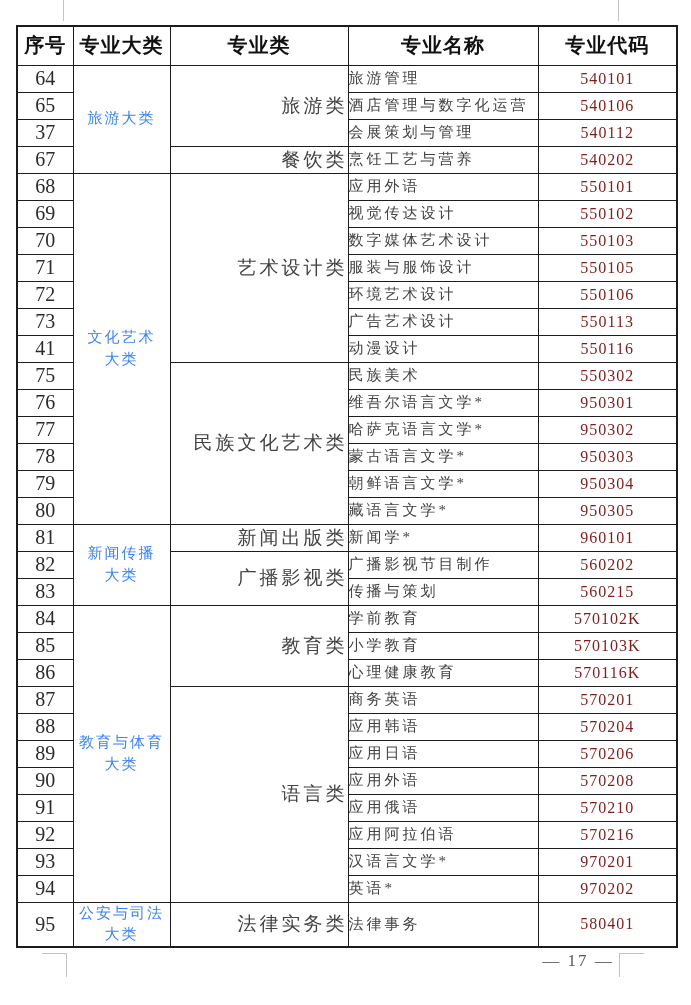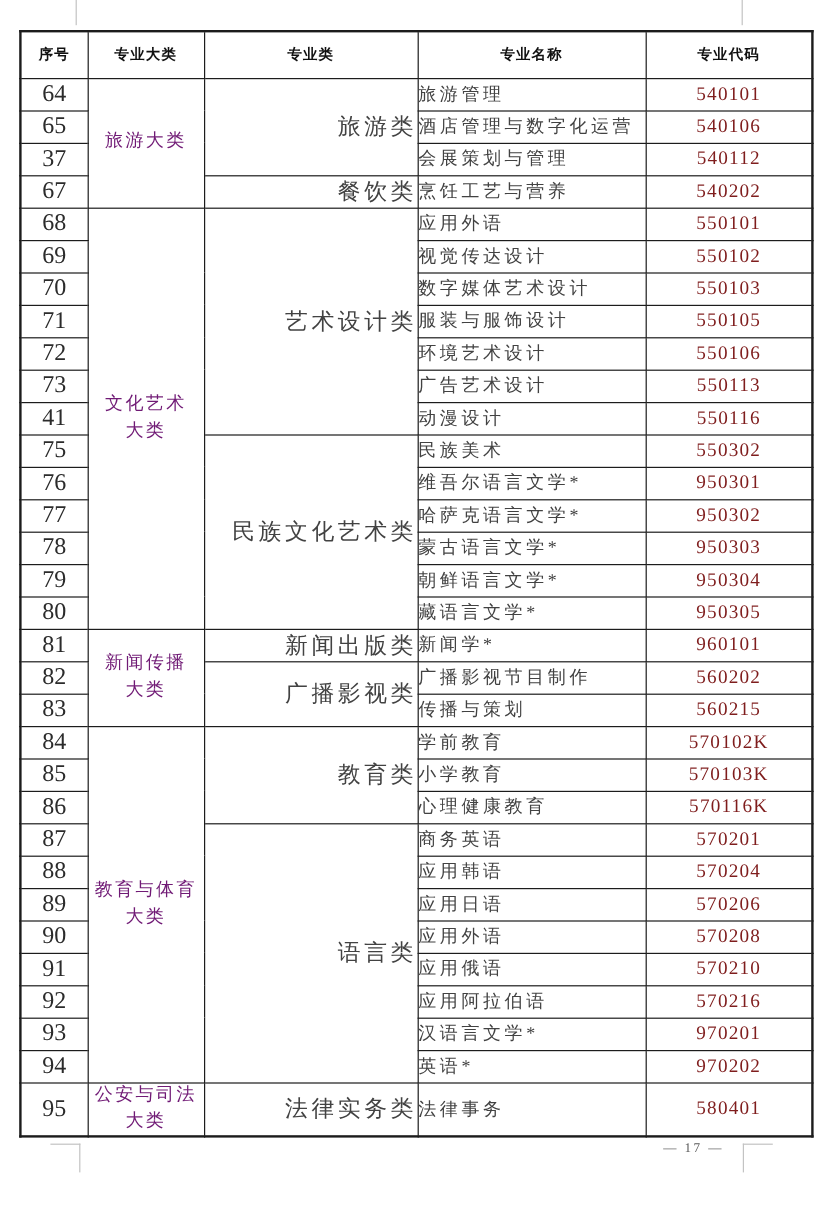--- a/index.html
+++ b/index.html
@@ -41,35 +41,35 @@
   col.c-cls   { width: 178px; }
   col.c-name  { width: 190px; }
   col.c-code  { width: 139px; }
 
   tr.hdr { height: 39px; }
   tr.row { height: 27px; }
 
   th.hcell {
     font-family: "Liberation Sans", "DejaVu Sans", sans-serif;
     font-weight: bold;
-    font-size: 12px;
+    font-size: 20px;
     color: #111111;
     text-align: center;
     letter-spacing: 1px;
   }
   td.no {
     text-align: center;
     font-size: 20px;
     color: #2b2b2b;
     font-family: "Liberation Serif", "DejaVu Serif", serif;
   }
   td.big {
     text-align: center;
     font-size: 15px;
-    color: #701a75;
+    color: #3b82f6;
     letter-spacing: 2px;
     white-space: pre-line;
     line-height: 1.45;
   }
   td.cls {
     text-align: right;
     font-size: 19px;
     color: #424242;
     letter-spacing: 3px;
     padding-left: 12px;
@@ -88,21 +88,21 @@
     letter-spacing: 1px;
     font-family: "Liberation Serif", "DejaVu Serif", serif;
   }
   .page-number {
     position: absolute;
     left: 523px;
     top: 951px;
     width: 110px;
     text-align: center;
     font-family: "Liberation Serif", "DejaVu Serif", serif;
-    font-size: 11px;
+    font-size: 17px;
     color: #595959;
     letter-spacing: 2px;
     white-space: nowrap;
   }
 </style>
 </head>
 <body>
 
 <div class="page">
 

